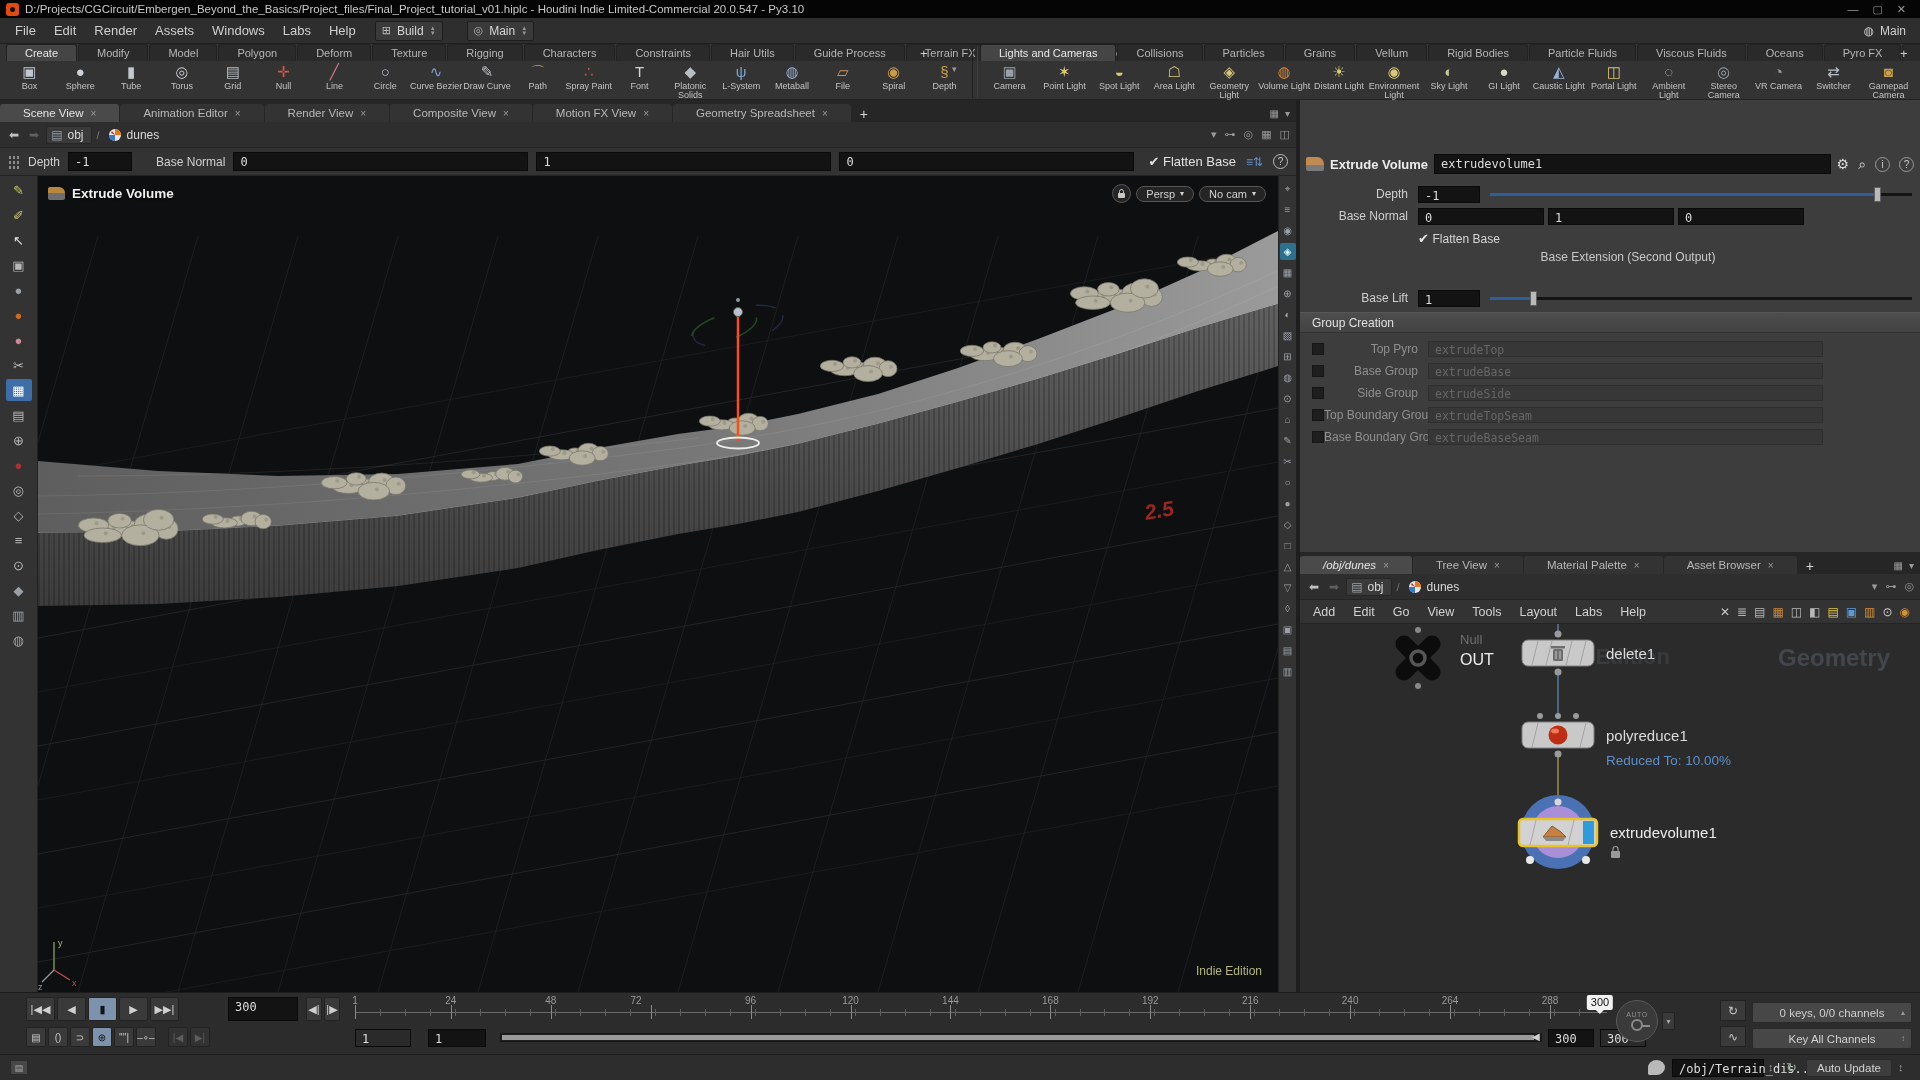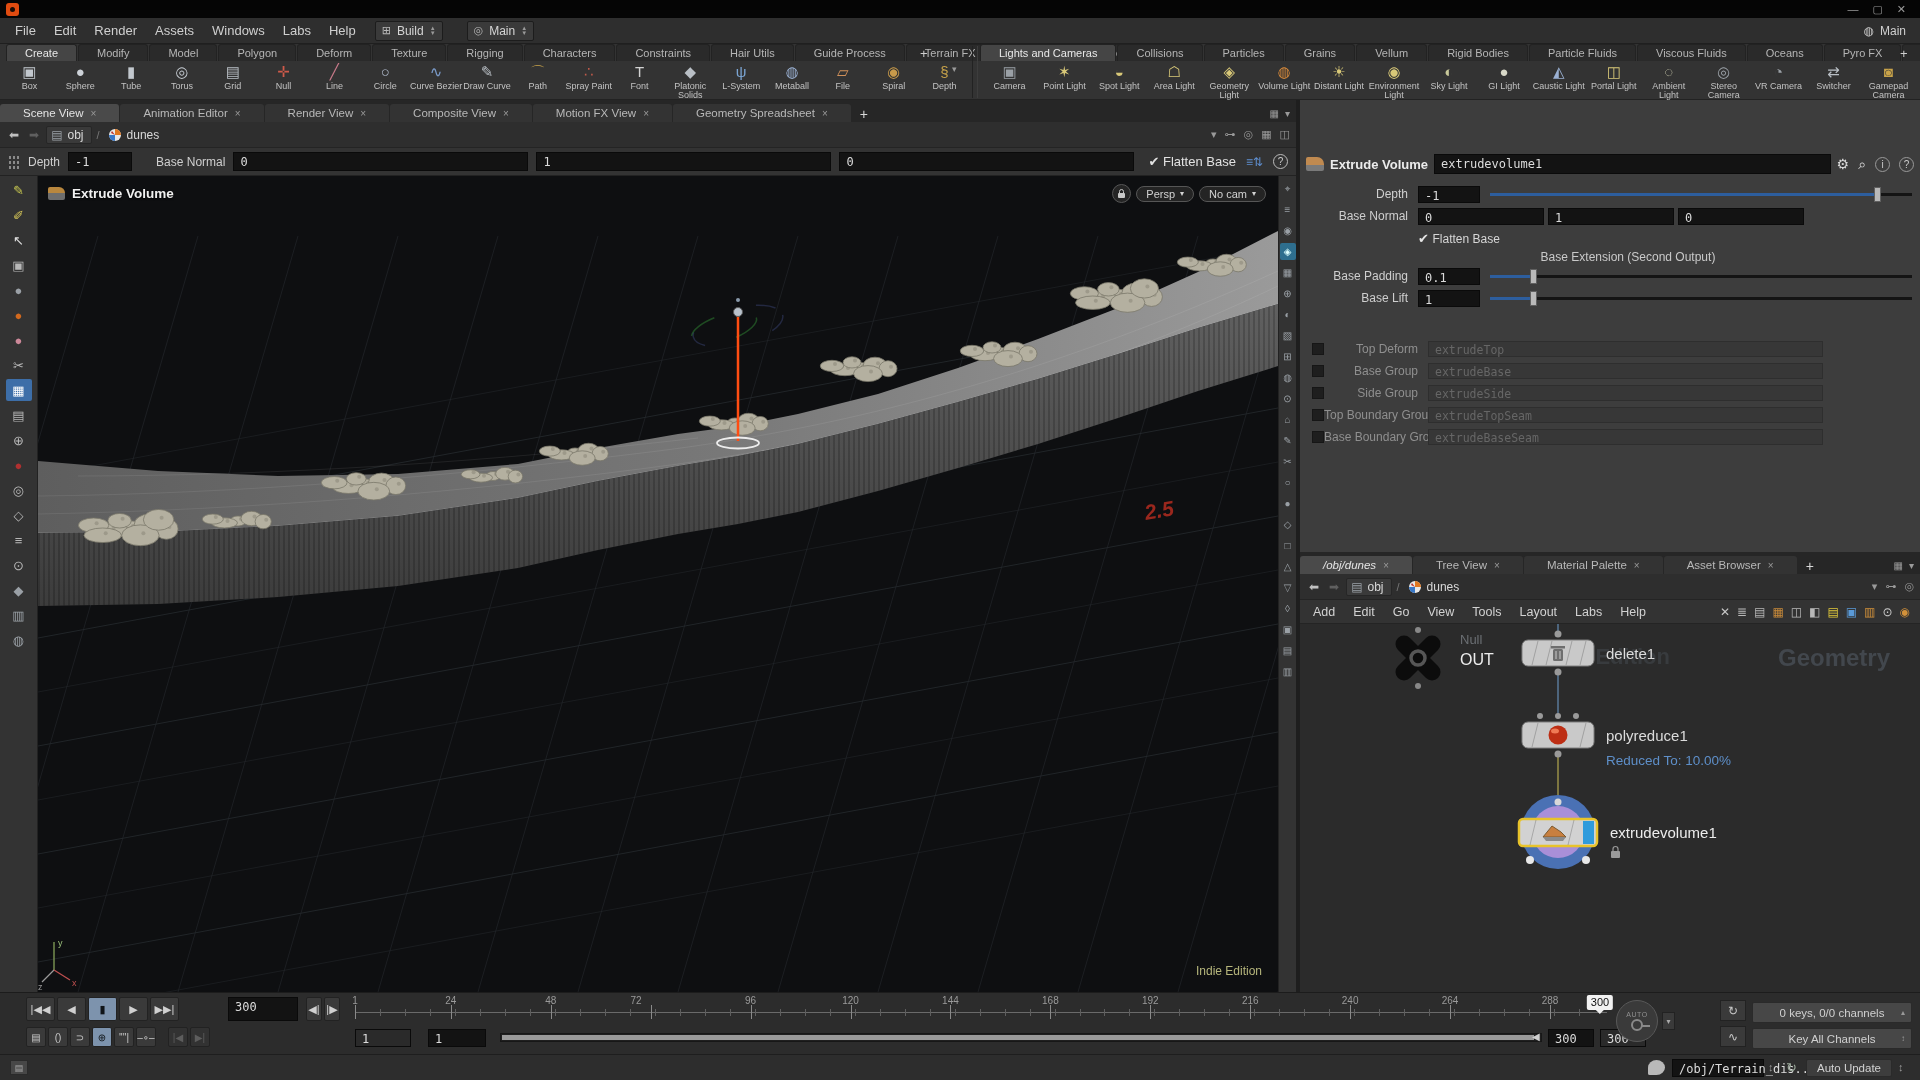--- a/index.html
+++ b/index.html
@@ -176,20 +176,21 @@
   #sb-auto { position:absolute; left:1806px; top:4px; width:86px; height:18px; background:#3d3d3d; border:1px solid #2a2a2a;
     color:#d2d2d2; font-size:11.5px; display:flex; align-items:center; justify-content:center; border-radius:2px;}
 
   svg text { font-family:"Liberation Sans", sans-serif; }
 </style>
 </head>
 <body>
 
 <div id="titlebar">
   <div id="houdini-logo"></div>
+  <span id="win-title">D:/Projects/CGCircuit/Embergen_Beyond_the_Basics/Project_files/Final_Project_tutorial_v01.hiplc - Houdini Indie Limited-Commercial 20.0.547 - Py3.10</span>
   <div id="win-controls">
     <span>—</span>
     <span>▢</span>
     <span>✕</span>
   </div>
 </div>
 
 <div id="menubar">
   <div style="width:6px"></div>
   <div id="main-menus" style="display:flex">
@@ -891,40 +892,33 @@
     <span class="fld pfld" style="width:126px; margin-right:4px">1</span>
     <span class="fld pfld" style="width:126px">0</span>
   </div>
   <div class="prow" style="top:128px">
     <span class="plabel"></span>
     <span style="color:#e6e6e6; font-size:13px">
       <span>✔</span>&nbsp;<span style="font-size:12px; color:#d6d6d6">Flatten Base</span>
     </span>
   </div>
   <div class="psection" style="top:150px">Base Extension (Second Output)</div>
-  <div class="prow" style="top:166px">
-    <span class="plabel">Base Padding</span>
-    <span class="fld pfld" style="width:62px">0.1</span>
-    <span class="slider">
-        <span class="trk" style="width:10%"></span>
-        <span class="hdl" style="left:9.5%"></span>
-      </span>
-  </div>
   <div class="prow" style="top:188px">
     <span class="plabel">Base Lift</span>
     <span class="fld pfld" style="width:62px">1</span>
     <span class="slider">
         <span class="trk" style="width:10%"></span>
         <span class="hdl" style="left:9.5%"></span>
       </span>
   </div>
+  <div id="group-header" style="top:212px">Group Creation</div>
   <div id="group-rows">
   <div class="grow" style="top: 240px;">
     <span class="gchk"></span>
-    <span class="glabel">Top Deform</span>
+    <span class="glabel">Top Pyro</span>
     <span class="gfld">extrudeTop</span>
   </div>
 
   <div class="grow" style="top: 262px;">
     <span class="gchk"></span>
     <span class="glabel">Base Group</span>
     <span class="gfld">extrudeBase</span>
   </div>
 
   <div class="grow" style="top: 284px;">

